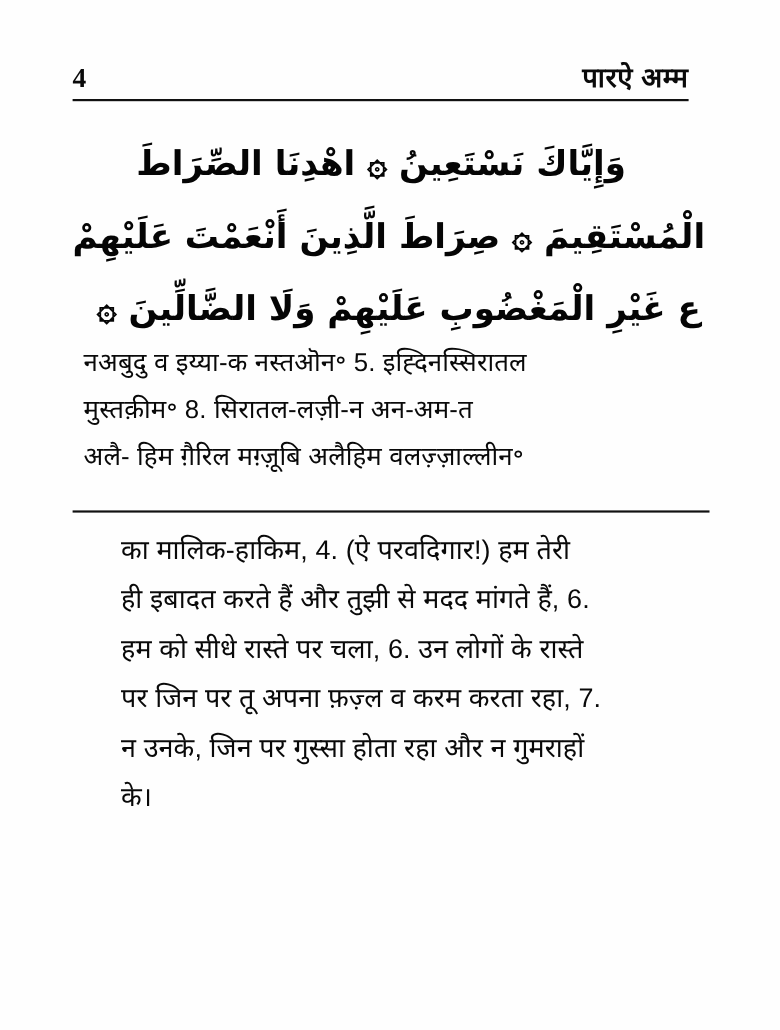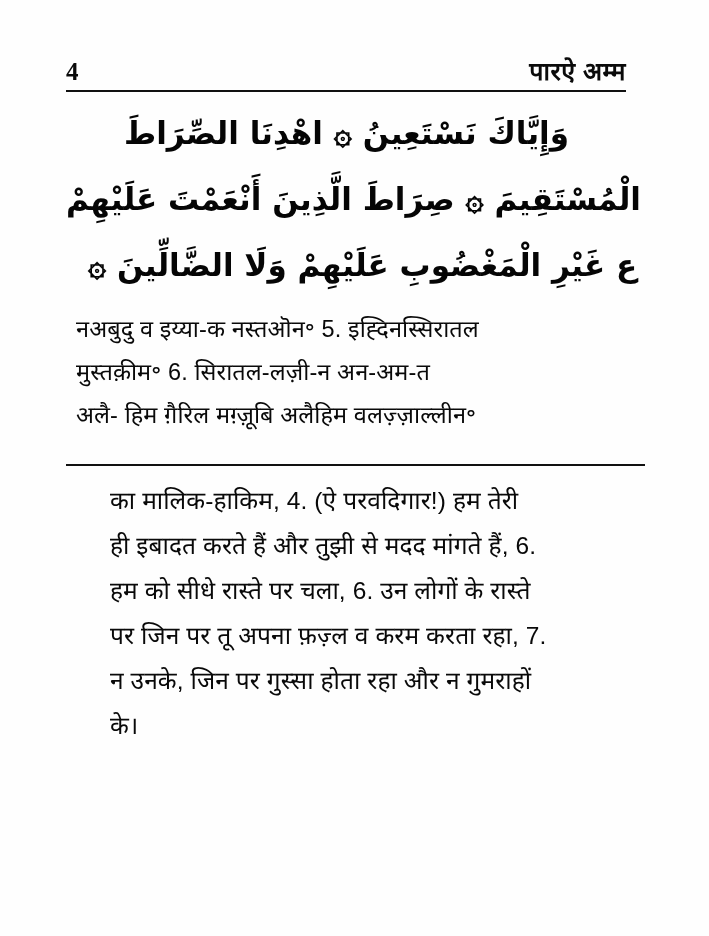--- a/index.html
+++ b/index.html
@@ -61,21 +61,21 @@
     left: 66px;
     top: 464px;
     width: 579px;
     height: 2.4px;
   }
 
   
   .arabic-block {
     position: absolute;
     left: 66px;
-    top: 100px;
+    top: 116px;
     width: 579px;
     direction: rtl;
     text-align: center;
   }
   .arabic-line {
     font-family: "DejaVu Sans", sans-serif;
     font-size: 31px;
     line-height: 66px;
     font-weight: 600;
     white-space: nowrap;
@@ -134,21 +134,21 @@
   <div class="rule rule-header"></div>
 
   <div class="arabic-block">
     <div class="arabic-line l1">وَإِيَّاكَ نَسْتَعِينُ ۞ اهْدِنَا الصِّرَاطَ</div>
     <div class="arabic-line l2">الْمُسْتَقِيمَ ۞ صِرَاطَ الَّذِينَ أَنْعَمْتَ عَلَيْهِمْ</div>
     <div class="arabic-line l3">ع غَيْرِ الْمَغْضُوبِ عَلَيْهِمْ وَلَا الضَّالِّينَ ۞</div>
   </div>
 
   <div class="translit-block">
     <div class="translit-line">नअबुदु व इय्या-क नस्तऒन॰ 5. इह्दिनस्सिरातल</div>
-    <div class="translit-line">मुस्तक़ीम॰  6.  सिरातल-लज़ी-न  अन-अम-त</div>
+    <div class="translit-line">मुस्तक़ीम॰  8.  सिरातल-लज़ी-न  अन-अम-त</div>
     <div class="translit-line">अलै- हिम ग़ैरिल मग़्ज़ूबि अलैहिम वलज़्ज़ाल्लीन॰</div>
   </div>
 
   <div class="rule rule-divider"></div>
 
   <div class="translation-block">
     <div class="translation-line">का मालिक-हाकिम, 4. (ऐ परवदिगार!) हम तेरी</div>
     <div class="translation-line">ही इबादत करते हैं और तुझी से मदद मांगते हैं, 6.</div>
     <div class="translation-line">हम को सीधे रास्ते पर चला, 6. उन लोगों के रास्ते</div>
     <div class="translation-line">पर जिन पर तू अपना फ़ज़्ल व करम करता रहा, 7.</div>

